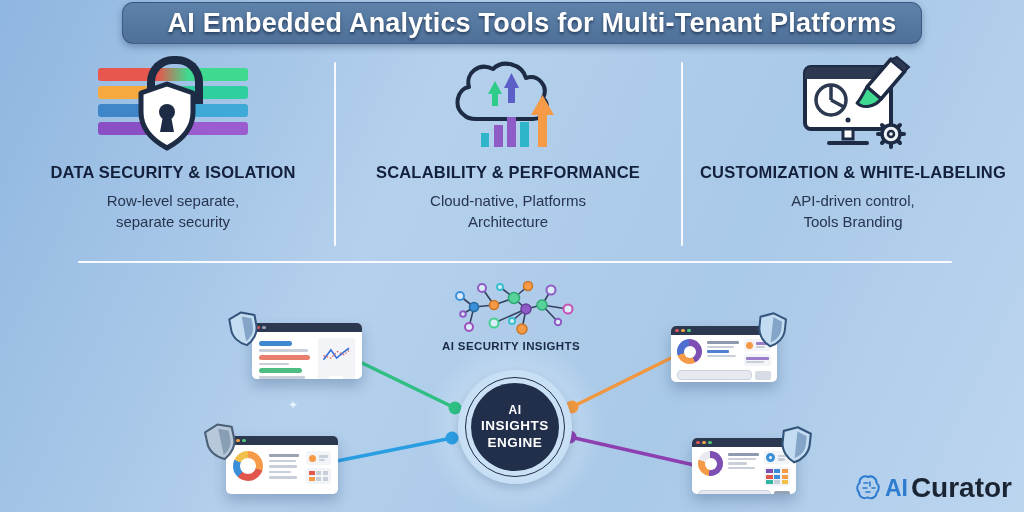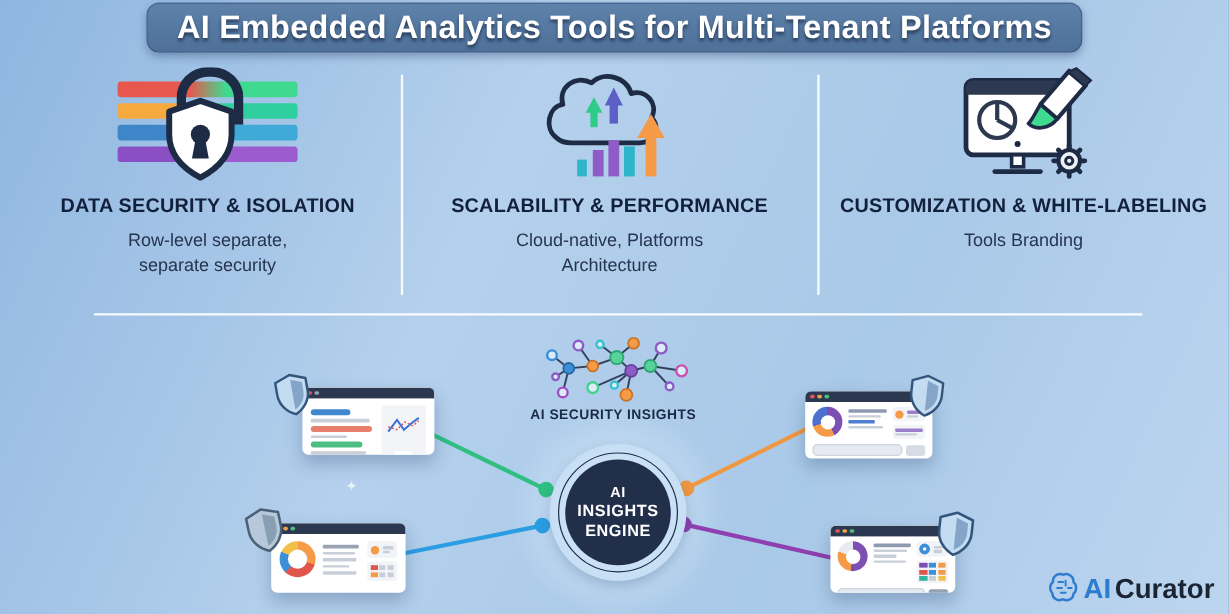--- a/index.html
+++ b/index.html
@@ -9,20 +9,21 @@
     background:linear-gradient(115deg,#8fb6e0 0%,#b4d0ec 38%,#a9c9e8 68%,#bcd5ef 100%);
   }
   
   .banner{
     position:absolute;left:122px;top:2px;width:778px;height:40px;
     background:linear-gradient(#5e82aa,#4e7099);
     border:1px solid rgba(35,55,95,.45);
     border-radius:11px;
     display:flex;align-items:center;justify-content:center;
     box-shadow:0 3px 7px rgba(25,45,85,.35);
+    padding-left:20px;
   }
   .banner h1{
     margin:0;font-size:27px;font-weight:800;color:#ffffff;letter-spacing:.2px;
     text-shadow:0 2px 3px rgba(10,22,45,.6);
   }
   
   .col{position:absolute;top:54px;display:flex;flex-direction:column;align-items:center;}
   .col-1{left:20px;width:306px;}
   .col-2{left:355px;width:306px;}
   .col-3{left:698px;width:310px;}
@@ -69,21 +70,21 @@
   .hub-core .l2,.hub-core .l3{font-size:13.5px;letter-spacing:.5px;}
 
   .net-label{position:absolute;left:429px;top:340px;width:164px;text-align:center;
     font-size:11.5px;font-weight:700;color:#1b2a44;letter-spacing:.4px;}
 
   .connectors{position:absolute;left:0;top:0;z-index:1;}
 
   
   .logo{position:absolute;right:12px;bottom:8px;display:flex;align-items:center;gap:3px;z-index:4;}
   .logo .ai{font-size:23px;font-weight:800;color:#2d7cd0;}
-  .logo .name{font-size:23px;font-weight:800;color:#1b2433;}
+  .logo .name{font-size:28px;font-weight:800;color:#1b2433;}
 </style>
 </head>
 <body>
 
 <div class="stage">
 
   <div class="glow"></div>
 
   <div class="banner">
     <h1>AI Embedded Analytics Tools for Multi-Tenant Platforms</h1>
@@ -163,20 +164,21 @@
             <line x1="99" y1="88" x2="101" y2="86"></line>
               <line x1="115" y1="72" x2="117" y2="70"></line>
           </g>
         </g>
         <rect x="60" y="74" width="10" height="10" fill="#ffffff" stroke="#1d2b45" stroke-width="3"></rect>
         <line x1="46" y1="88" x2="84" y2="88" stroke="#1d2b45" stroke-width="4" stroke-linecap="round"></line>
       </svg>
     </div>
     <div class="feat-heading">CUSTOMIZATION &amp; WHITE-LABELING</div>
     <div class="feat-sub">
+      <span>API-driven control,</span>
       <span>Tools Branding</span>
     </div>
   </div>
 
   <svg class="connectors" style="left:452px;top:281px;z-index:2;position:absolute;" width="124" height="56" viewBox="0 0 124 56">
     <g stroke="#33415e" stroke-width="1.6">
       <line x1="22" y1="26" x2="42" y2="24"></line>
         <line x1="42" y1="24" x2="62" y2="17"></line>
       <line x1="62" y1="17" x2="74" y2="28"></line>
         <line x1="74" y1="28" x2="90" y2="24"></line>

